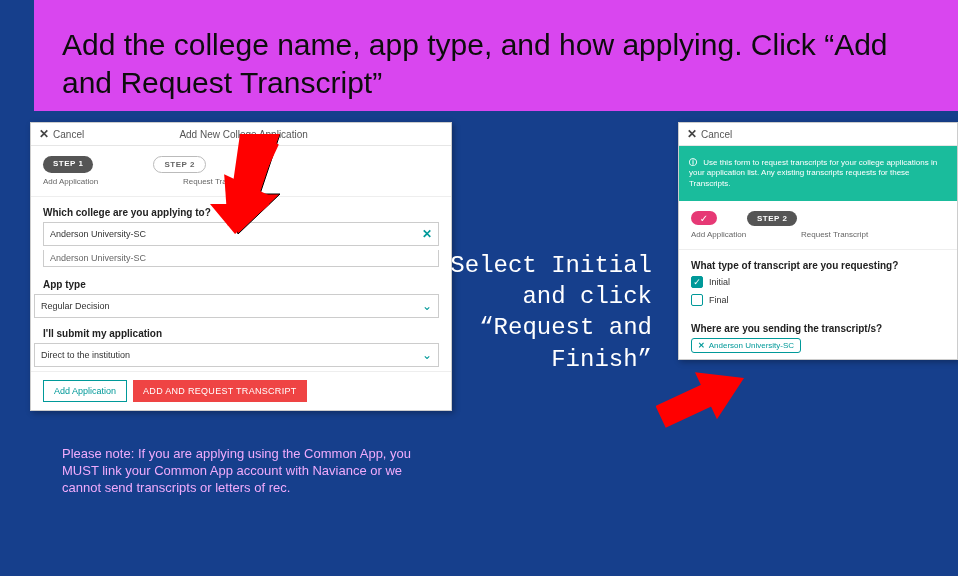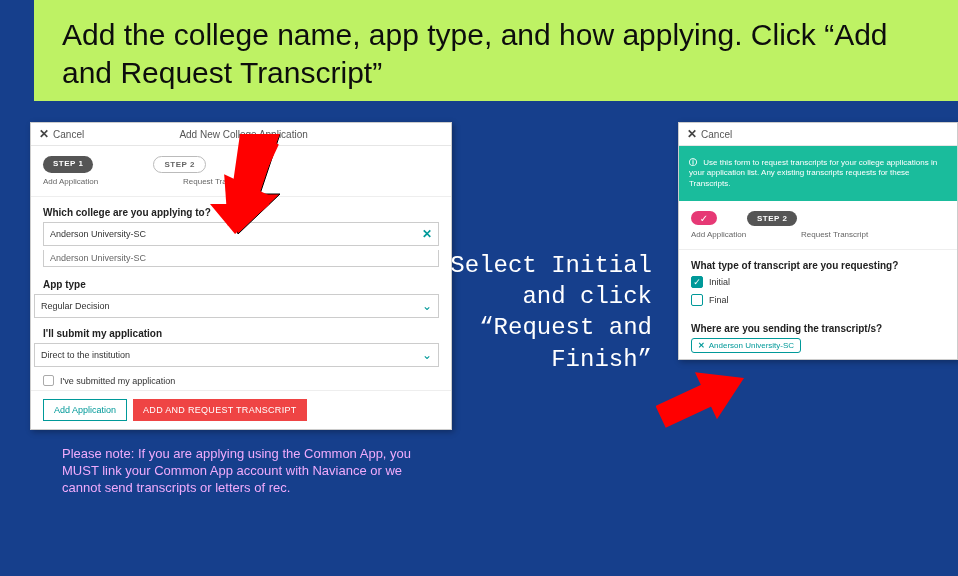--- a/index.html
+++ b/index.html
@@ -5,22 +5,22 @@
   * { box-sizing: border-box; margin: 0; padding: 0; }
   body {
     width: 958px;
     height: 576px;
     background: #163f8c;
     font-family: Verdana, Geneva, sans-serif;
     position: relative;
     overflow: hidden;
   }
   .title-box {
-    background: #bef264;
-    padding: 16px 28px 10px 28px;
+    background: #d946ef;
+    padding: 26px 28px 10px 28px;
     position: absolute;
     top: 0;
     left: 34px;
     right: 0;
   }
   .title-text {
     font-size: 30px;
     font-weight: 400;
     color: #0d0d0d;
     line-height: 1.25;
@@ -283,24 +283,20 @@
   <div class="section-label">App type</div>
   <div class="dropdown-row">
     <span>Regular Decision</span>
     <span class="chev">⌄</span>
   </div>
   <div class="section-label">I'll submit my application</div>
   <div class="dropdown-row">
     <span>Direct to the institution</span>
     <span class="chev">⌄</span>
   </div>
-  <div class="checkbox-row">
-    <span class="box"></span>
-    <span>I've submitted my application</span>
-  </div>
   <div class="btn-row">
     <button class="btn-outline">Add Application</button>
     <button class="btn-filled">ADD AND REQUEST TRANSCRIPT</button>
   </div>
 </div>
 
 <div class="panel panel-right">
   <div class="panel-head">
     <div class="cancel">
       <span class="x">✕</span>

